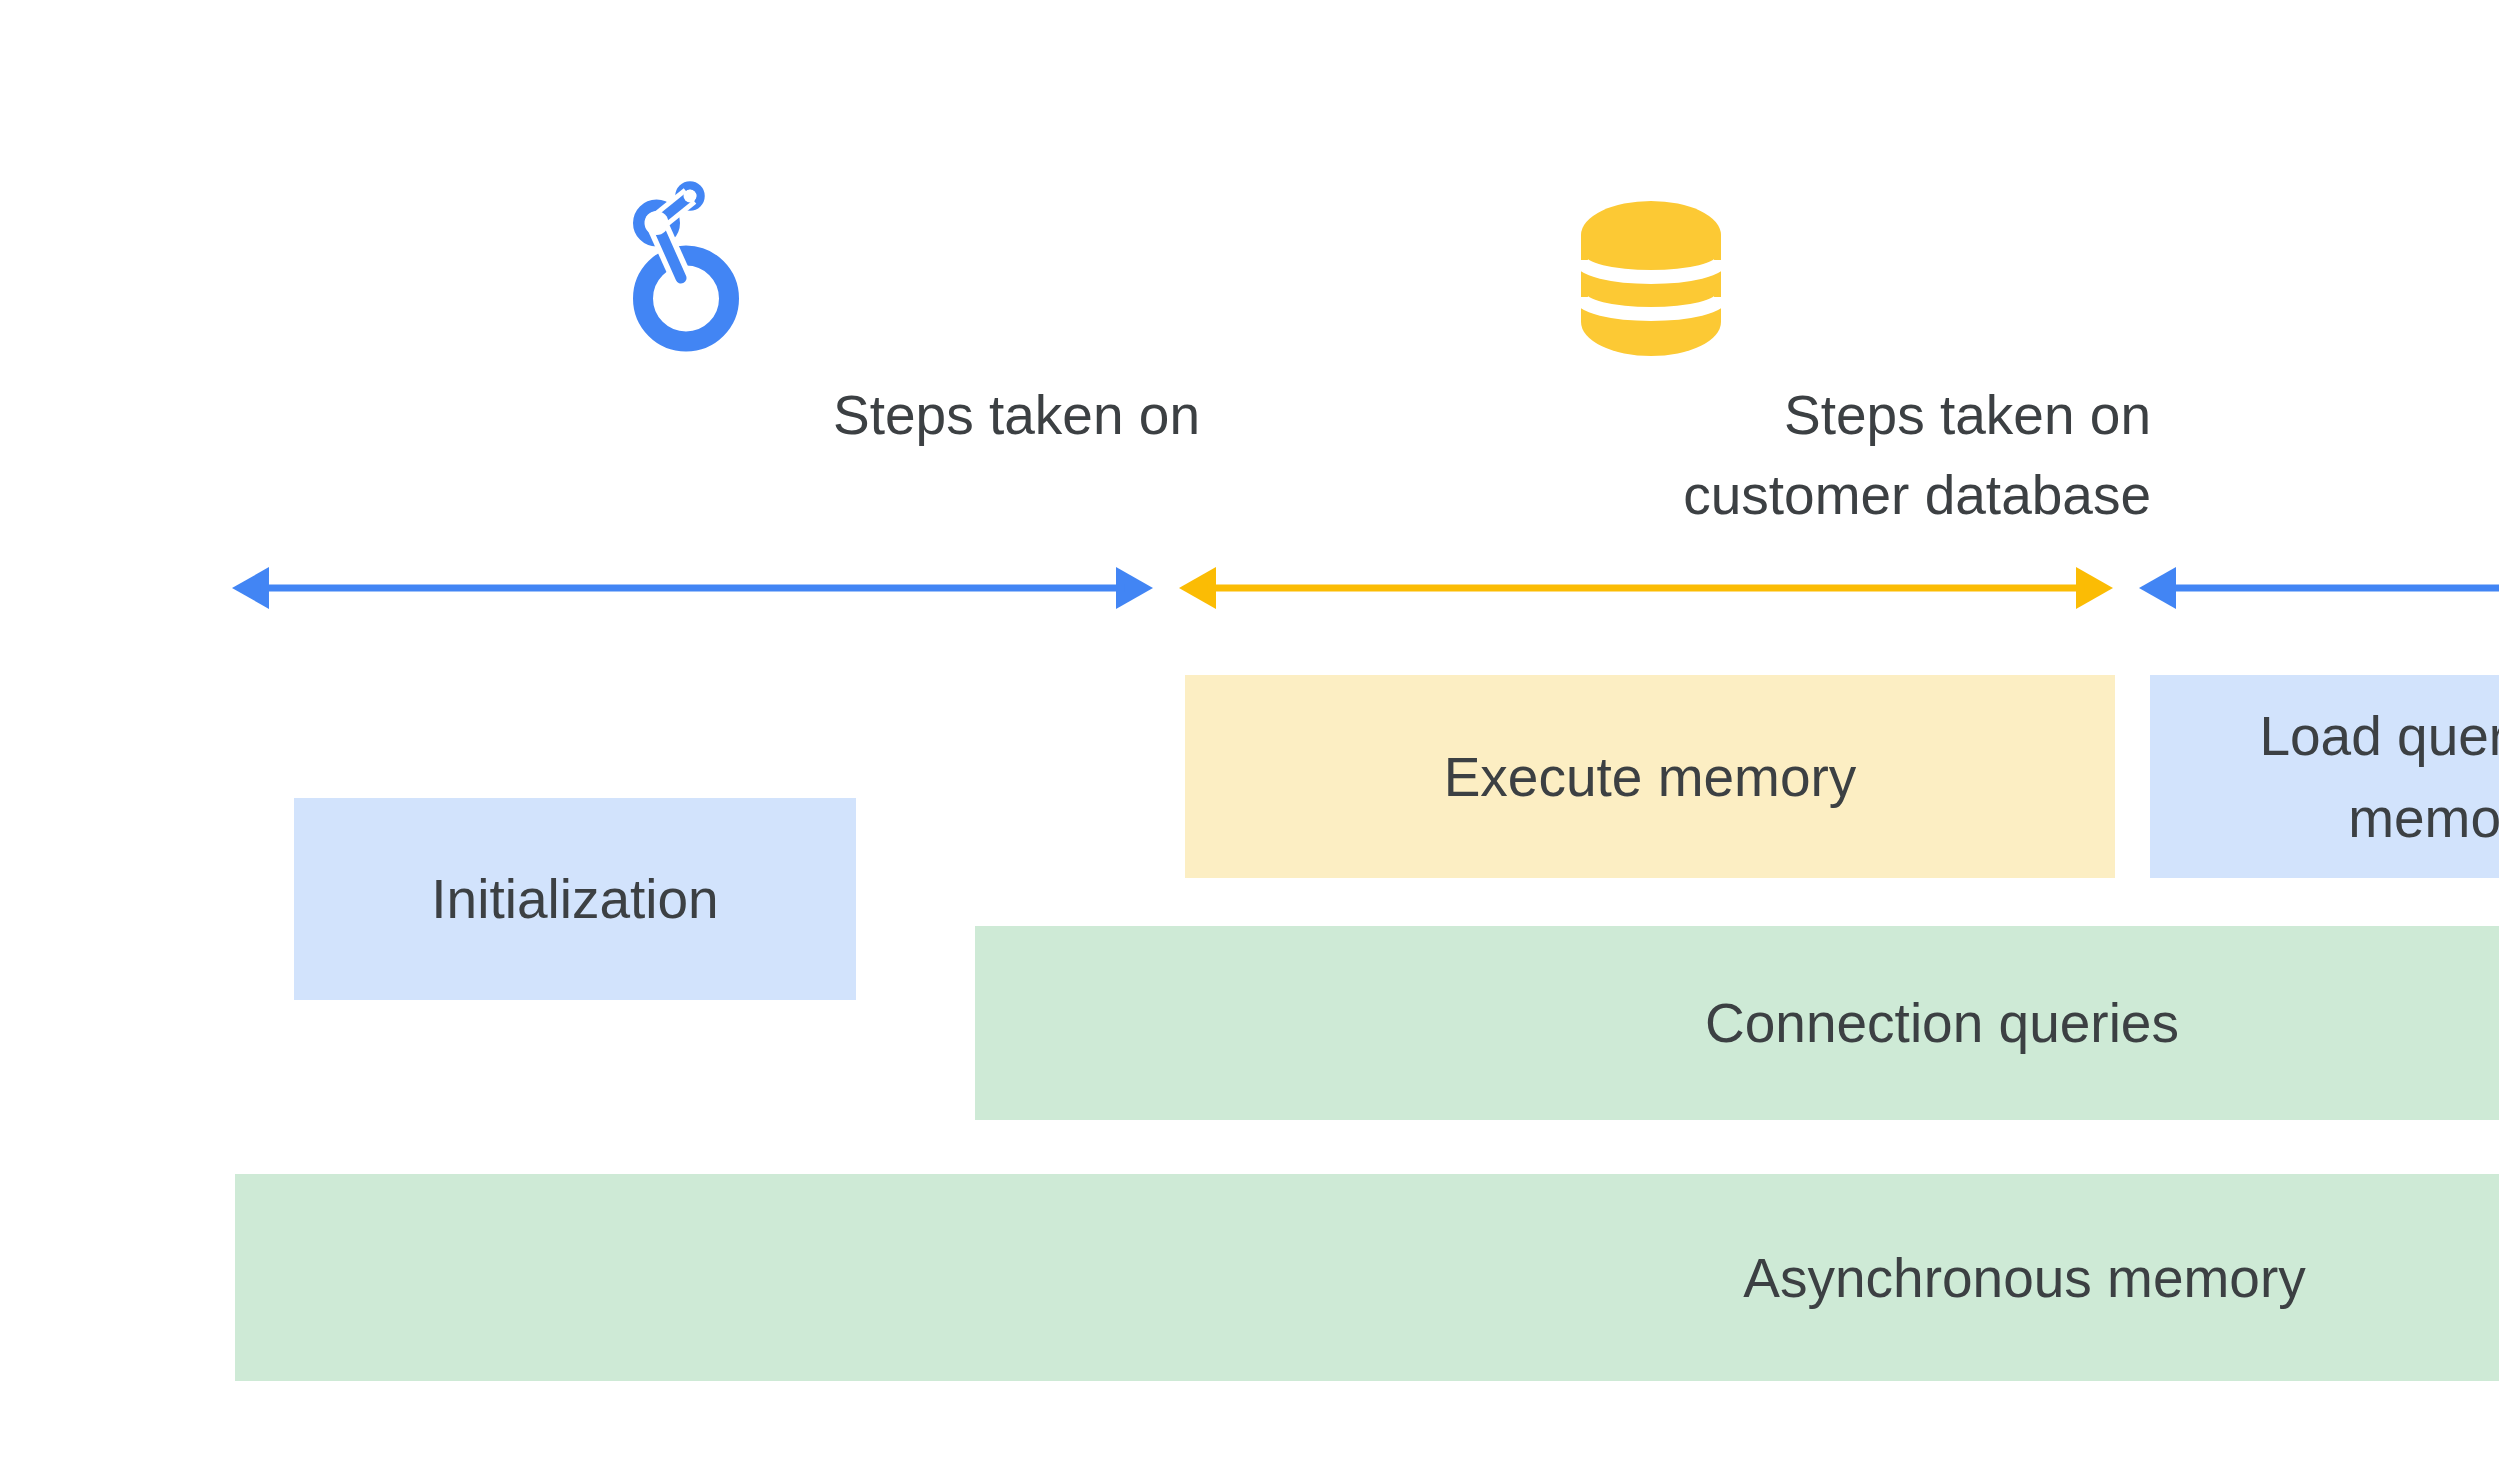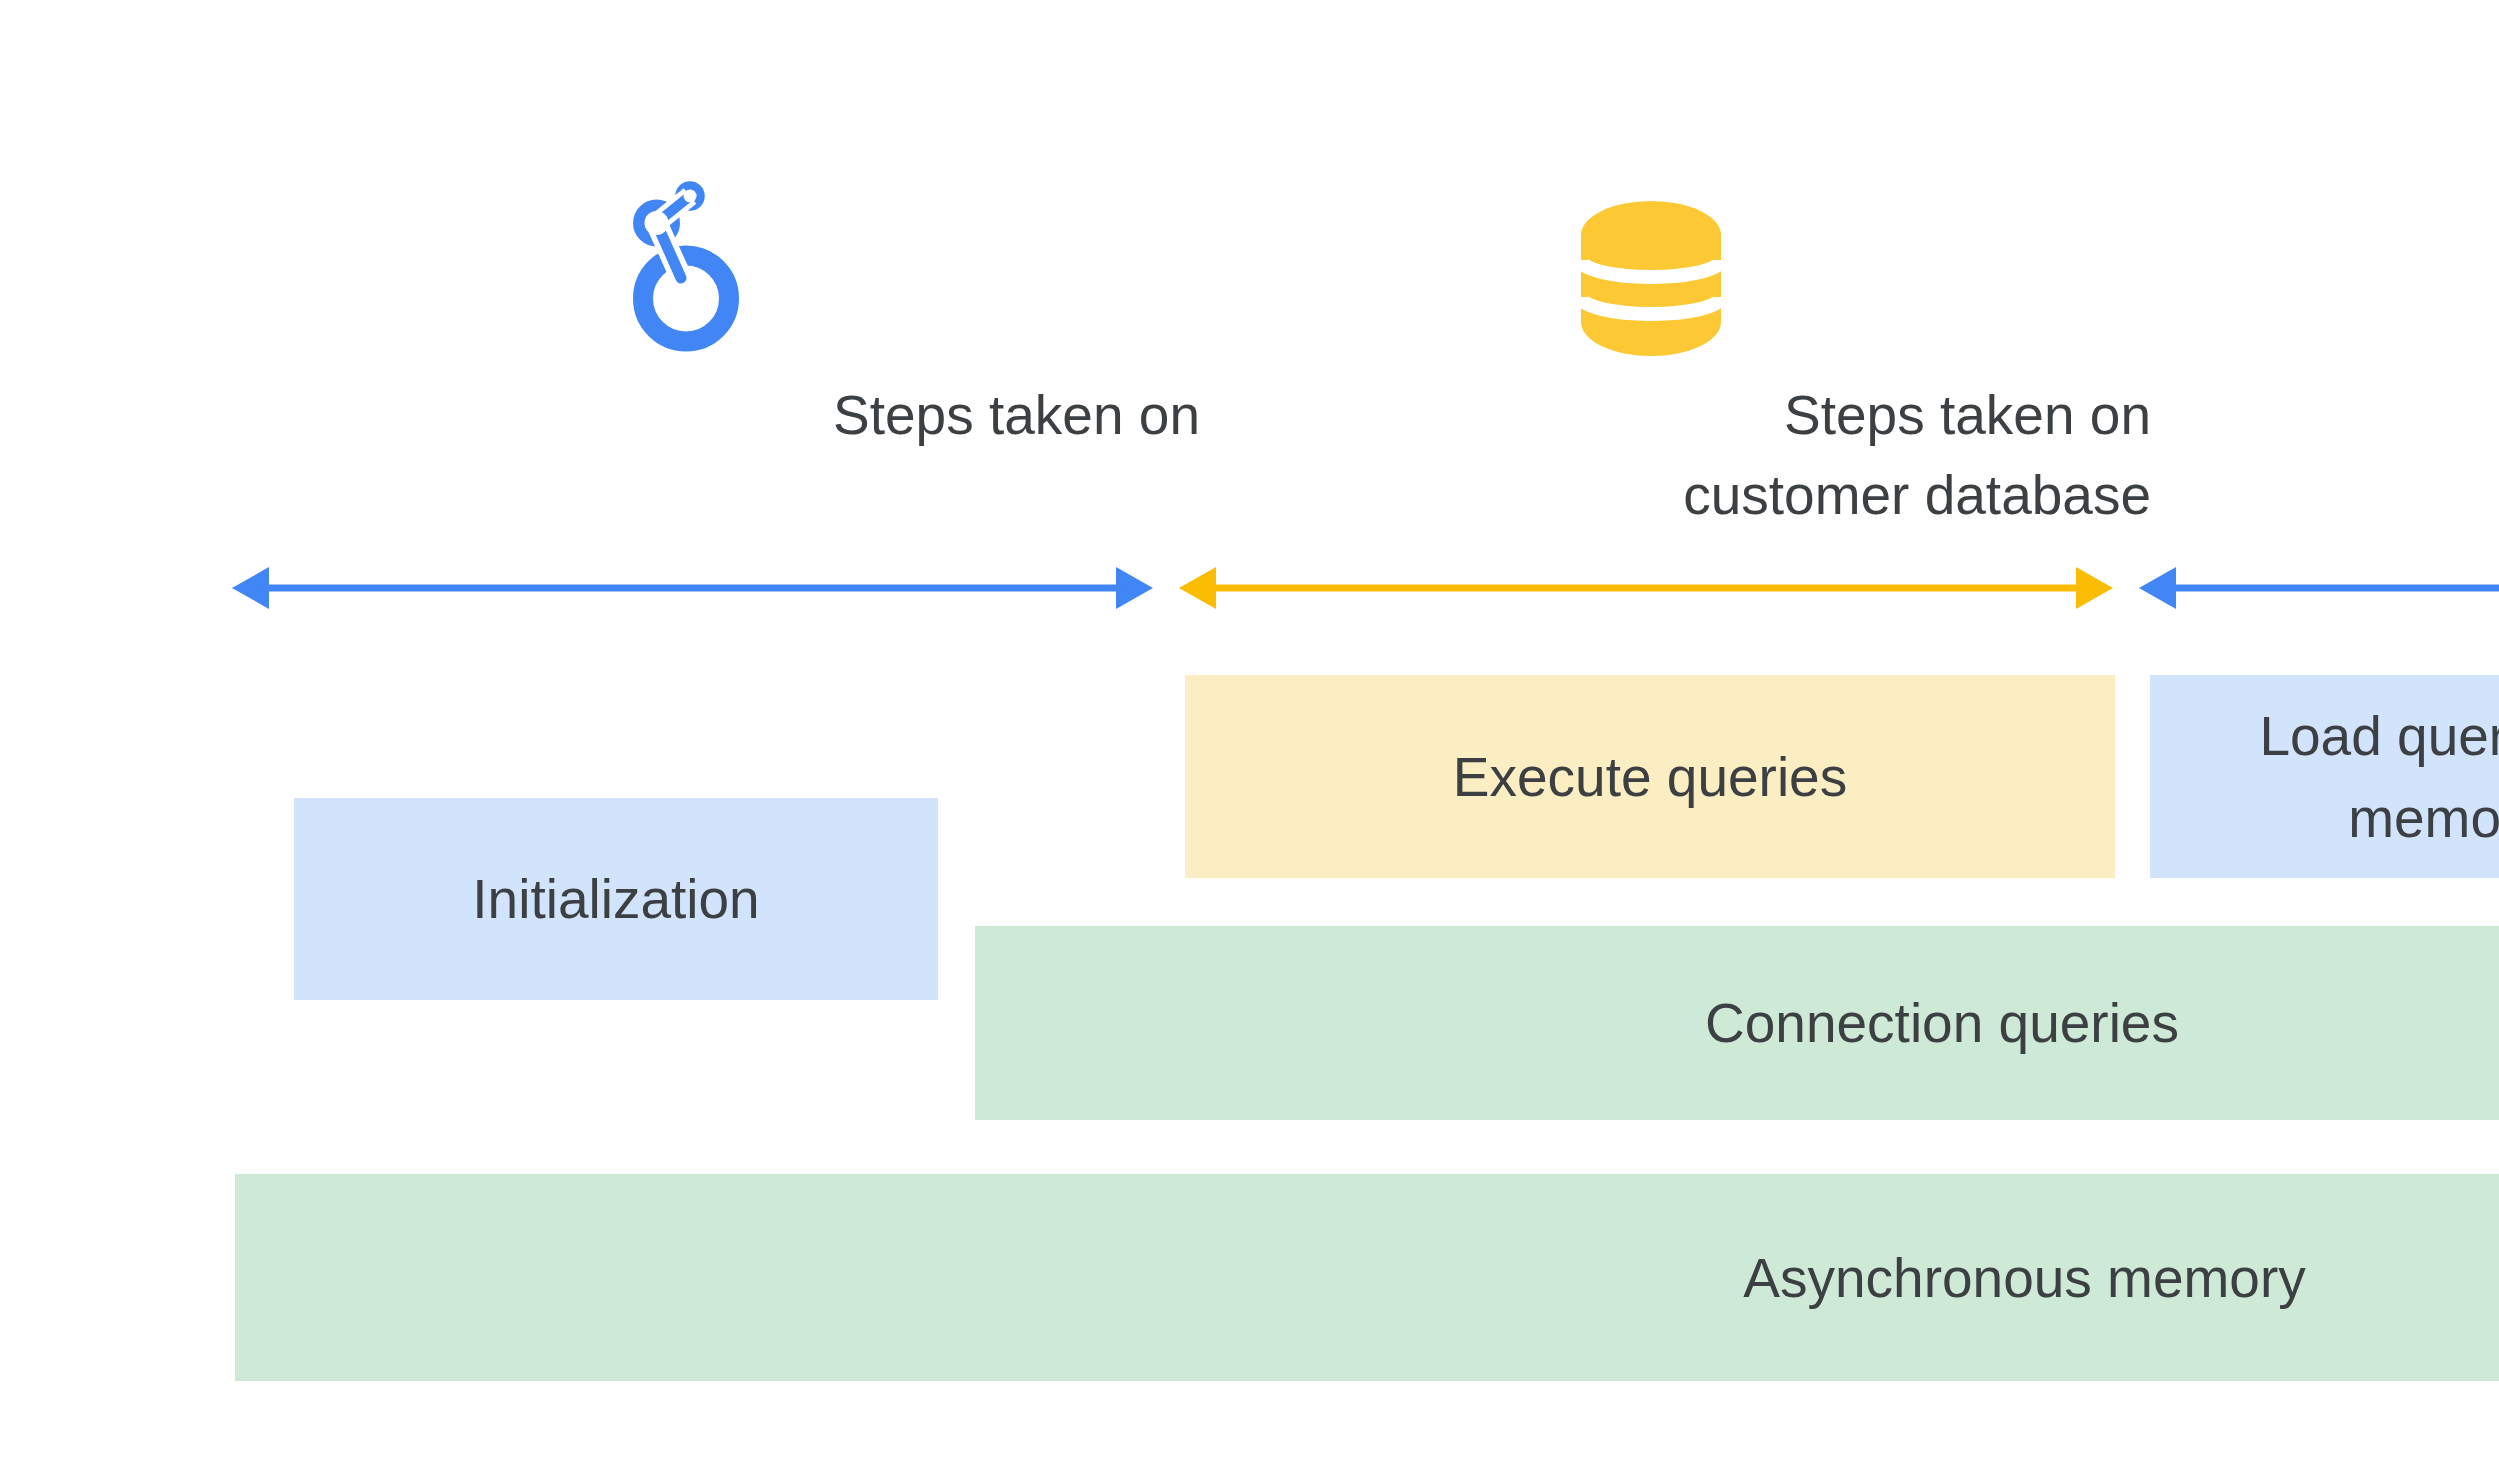--- a/index.html
+++ b/index.html
@@ -102,29 +102,29 @@
     <rect x="58" y="39" width="1753" height="14"></rect>
   </svg>
 
   <svg class="abs arrow-blue" style="left:2139px; top:565px;" width="1617" height="46" viewBox="0 0 3234 92">
     <polygon points="0,46 74,4 74,88"></polygon>
     <polygon points="3234,46 3160,4 3160,88"></polygon>
     <rect x="58" y="39" width="3118" height="14"></rect>
   </svg>
 
   <div class="abs box box-yellow" style="left:1185px; top:675px; width:930px; height:203px;">
-    <div>Execute queries</div>
+    <div>Execute memory</div>
   </div>
 
   <div class="abs box box-blue" style="left:2150px; top:675px; width:595px; height:203px;">
     <div>Load queries in</div>
     <div>memory</div>
   </div>
 
-  <div class="abs box box-blue" style="left:294px; top:798px; width:644px; height:202px;">
+  <div class="abs box box-blue" style="left:294px; top:798px; width:562px; height:202px;">
     <div>Initialization</div>
   </div>
 
   <div class="abs box box-green" style="left:975px; top:926px; width:1934px; height:194px;">
     <div>Connection queries</div>
   </div>
 
   <div class="abs box box-green" style="left:235px; top:1174px; width:3579px; height:207px;">
     <div>Asynchronous memory</div>
   </div>

